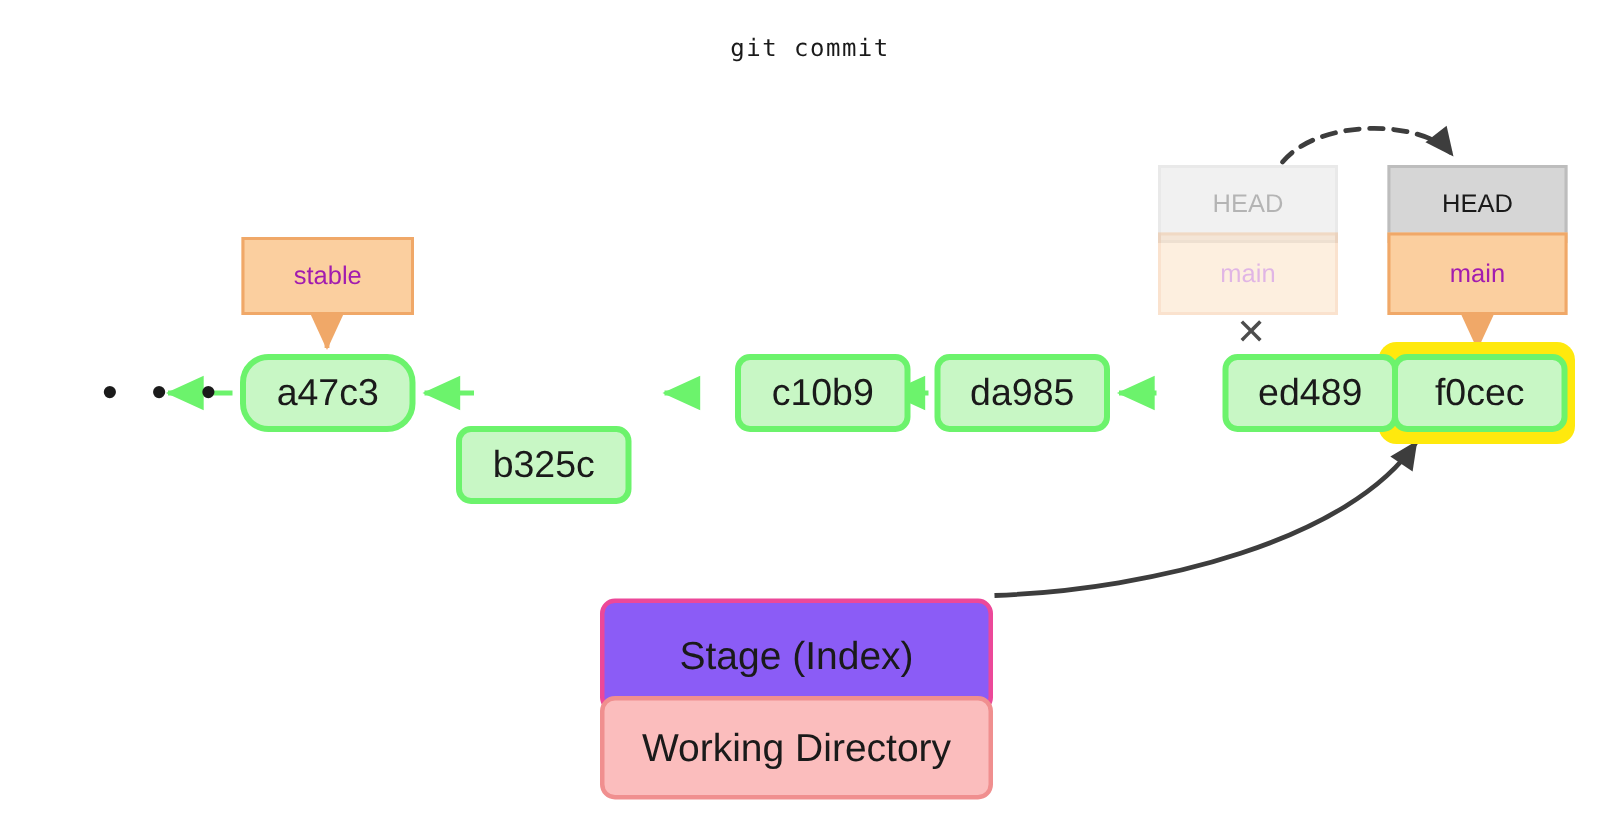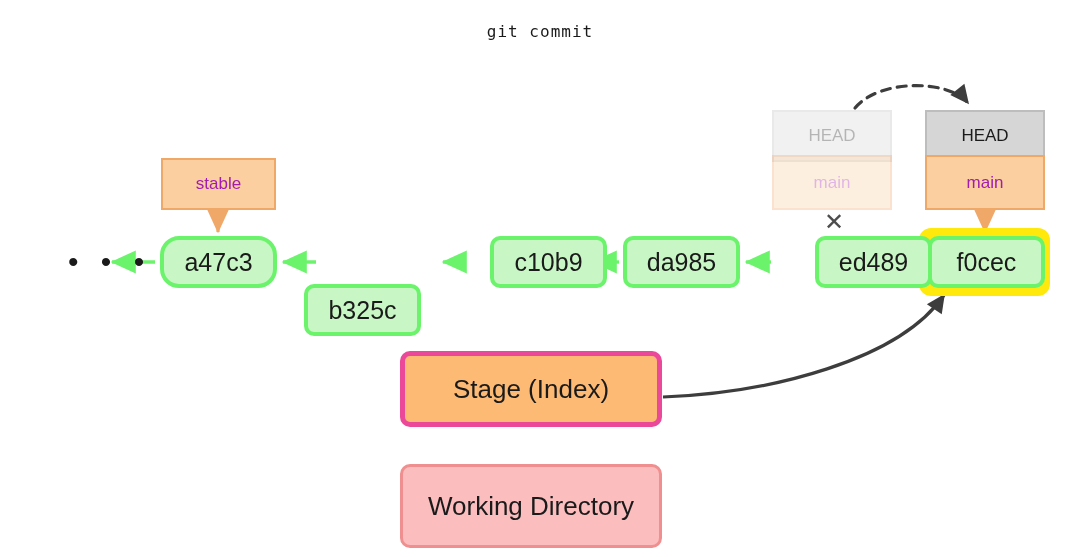--- a/index.html
+++ b/index.html
@@ -81,22 +81,23 @@
   .bigbox{
     position:absolute;
     box-sizing:border-box;
     display:flex;align-items:center;justify-content:center;
     font-size:26px;
     border-radius:10px;
     color:#1a1a1a;
     z-index:4;
   }
   .box-stage{
-    background:#fdba74;
-    border:5px solid #ec4899;
+    background:#8b5cf6;
+    border:3px solid #ec4899;
+    margin-top:48px;
   }
   .box-wd{
     background:#fbbdbd;
     border:3px solid #f08f8f;
   }
 
   
   .xmark{
     position:absolute;
     font-size:24px;
@@ -159,15 +160,15 @@
 
   <div class="ref ref-head ghost" style="left:772px;top:110px;width:120px;height:52px;z-index:2;">HEAD</div>
   <div class="ref ref-branch ghost" style="left:772px;top:155px;width:120px;height:55px;z-index:2;">main</div>
 
   <div class="xmark" style="left:824px;top:210px;">✕</div>
 
   <div class="ref ref-head" style="left:925px;top:110px;width:120px;height:52px;">HEAD</div>
   <div class="ref ref-branch" style="left:925px;top:155px;width:120px;height:55px;">main</div>
 
   <div class="bigbox box-stage" style="left:400px;top:351px;width:262px;height:76px;">Stage (Index)</div>
-  <div class="bigbox box-wd" style="left:400px;top:464px;width:262px;height:84px;">Working Directory</div>
+  <div class="bigbox box-wd" style="left:400px;top:464px;width:262px;height:69px;">Working Directory</div>
 
 </div>
 
 </body></html>

